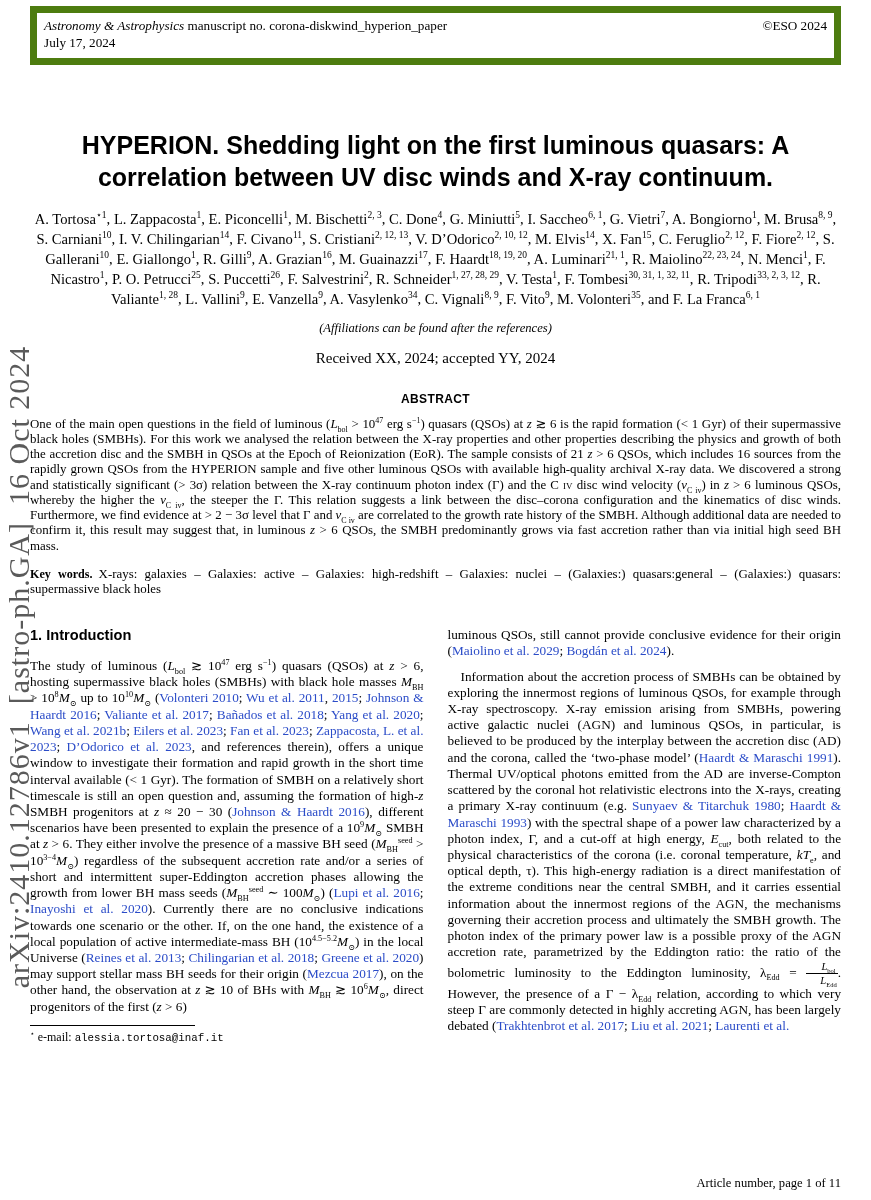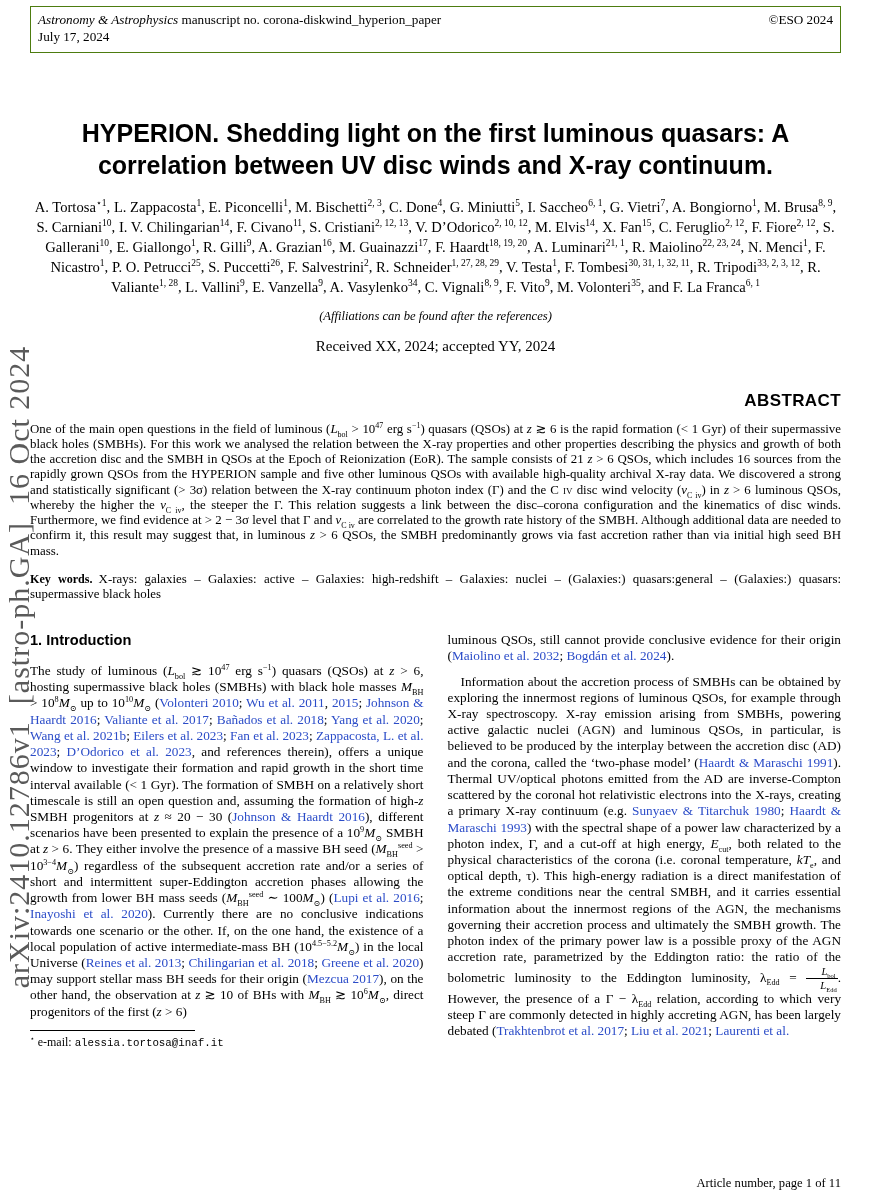--- a/index.html
+++ b/index.html
@@ -4,21 +4,21 @@
 <style>
   * { margin:0; padding:0; box-sizing:border-box; }
   html,body { background:#ffffff; }
   body {
     width:871px; height:1200px; position:relative; overflow:hidden;
     font-family:"Liberation Serif","DejaVu Serif",serif; color:#000;
   }
   .page { position:relative; width:871px; height:1200px; padding:6px 30px 0 30px; }
 
   .header-box {
-    border:1px solid #4d7c0f; display:flex; justify-content:space-between;
+    border:7px solid #4d7c0f; display:flex; justify-content:space-between;
     align-items:flex-start; padding:4px 7px 6px 7px; font-size:13.2px; line-height:1.32;
   }
   .header-journal { font-style:italic; }
 
   .arxiv-stamp {
     position:absolute; left:19px; top:667px;
     transform:translate(-50%,-50%) rotate(-90deg);
     white-space:pre; font-size:30px; letter-spacing:1px;
     color:var(--stamp,#5a5a5a);
   }
@@ -28,22 +28,22 @@
     font-size:25px; line-height:1.28; text-align:center; margin:64px auto 0 auto; max-width:740px;
   }
 
   .authors { margin-top:17px; text-align:center; font-size:14.6px; line-height:1.37; }
   .authors sup { font-size:9.5px; }
 
   .affil-note { margin-top:11px; text-align:center; font-style:italic; font-size:12.6px; }
   .received   { margin-top:14px; text-align:center; font-size:15px; }
 
   .abstract-head {
-    margin-top:36px; text-align:right; font-family:"Liberation Sans","DejaVu Sans",sans-serif;
-    font-weight:700; font-size:17px; letter-spacing:0.4px;
+    margin-top:25px; text-align:center; font-family:"Liberation Sans","DejaVu Sans",sans-serif;
+    font-weight:700; font-size:12px; letter-spacing:0.4px;
   }
   .abstract-text { margin-top:11px; font-size:12.9px; line-height:1.18; text-align:justify; }
   .keywords { margin-top:13px; font-size:12.9px; line-height:1.18; text-align:justify; }
 
   .columns { display:flex; gap:24px; margin-top:30px;justify-content:space-between; }
   .col { flex:1 1 0; font-size:13.25px; line-height:1.225; }
   .col p { text-align:justify; }
   .section-head {
     font-family:"Liberation Sans","DejaVu Sans",sans-serif; font-weight:700;
     font-size:14.6px; margin-bottom:13px;
@@ -99,20 +99,20 @@
   <div class="columns">
     <div class="col">
       <h2 class="section-head">1. Introduction</h2>
       <p>The study of luminous (<span class="seg-i">L</span><sub class="seg-sub">bol</sub> ≳ 10<sup class="seg-sup">47</sup> erg s<sup class="seg-sup">−1</sup>) quasars (QSOs) at <span class="seg-i">z</span> &gt; 6, hosting supermassive black holes (SMBHs) with black hole masses <span class="seg-i">M</span><sub class="seg-sub">BH</sub> &gt; 10<sup class="seg-sup">8</sup><span class="seg-i">M</span><sub class="seg-sub">⊙</sub> up to 10<sup class="seg-sup">10</sup><span class="seg-i">M</span><sub class="seg-sub">⊙</sub> (<span class="seg-c">Volonteri 2010</span>; <span class="seg-c">Wu et al. 2011</span>, <span class="seg-c">2015</span>; <span class="seg-c">Johnson &amp; Haardt 2016</span>; <span class="seg-c">Valiante et al. 2017</span>; <span class="seg-c">Bañados et al. 2018</span>; <span class="seg-c">Yang et al. 2020</span>; <span class="seg-c">Wang et al. 2021b</span>; <span class="seg-c">Eilers et al. 2023</span>; <span class="seg-c">Fan et al. 2023</span>; <span class="seg-c">Zappacosta, L. et al. 2023</span>; <span class="seg-c">D’Odorico et al. 2023</span>, and references therein), offers a unique window to investigate their formation and rapid growth in the short time interval available (&lt; 1 Gyr). The formation of SMBH on a relatively short timescale is still an open question and, assuming the formation of high-<span class="seg-i">z</span> SMBH progenitors at <span class="seg-i">z</span> ≈ 20 − 30 (<span class="seg-c">Johnson &amp; Haardt 2016</span>), different scenarios have been presented to explain the presence of a 10<sup class="seg-sup">9</sup><span class="seg-i">M</span><sub class="seg-sub">⊙</sub> SMBH at <span class="seg-i">z</span> &gt; 6. They either involve the presence of a massive BH seed (<span class="seg-i">M</span><sub class="seg-sub">BH</sub><sup class="seg-sup">seed</sup> &gt; 10<sup class="seg-sup">3−4</sup><span class="seg-i">M</span><sub class="seg-sub">⊙</sub>) regardless of the subsequent accretion rate and/or a series of short and intermittent super-Eddington accretion phases allowing the growth from lower BH mass seeds (<span class="seg-i">M</span><sub class="seg-sub">BH</sub><sup class="seg-sup">seed</sup> ∼ 100<span class="seg-i">M</span><sub class="seg-sub">⊙</sub>) (<span class="seg-c">Lupi et al. 2016</span>; <span class="seg-c">Inayoshi et al. 2020</span>). Currently there are no conclusive indications towards one scenario or the other. If, on the one hand, the existence of a local population of active intermediate-mass BH (10<sup class="seg-sup">4.5−5.2</sup><span class="seg-i">M</span><sub class="seg-sub">⊙</sub>) in the local Universe (<span class="seg-c">Reines et al. 2013</span>; <span class="seg-c">Chilingarian et al. 2018</span>; <span class="seg-c">Greene et al. 2020</span>) may support stellar mass BH seeds for their origin (<span class="seg-c">Mezcua 2017</span>), on the other hand, the observation at <span class="seg-i">z</span> ≳ 10 of BHs with <span class="seg-i">M</span><sub class="seg-sub">BH</sub> ≳ 10<sup class="seg-sup">6</sup><span class="seg-i">M</span><sub class="seg-sub">⊙</sub>, direct progenitors of the first (<span class="seg-i">z</span> &gt; 6)</p>
       <div class="footnote">
         <div class="fn-rule"></div>
         <p><sup class="seg-sup">⋆</sup> e-mail: <span class="seg-tt">alessia.tortosa@inaf.it</span></p>
       </div>
     </div>
     <div class="col">
-      <p>luminous QSOs, still cannot provide conclusive evidence for their origin (<span class="seg-c">Maiolino et al. 2032</span>; <span class="seg-c">Bogdán et al. 2024</span>).</p>
+      <p>luminous QSOs, still cannot provide conclusive evidence for their origin (<span class="seg-c">Maiolino et al. 2029</span>; <span class="seg-c">Bogdán et al. 2024</span>).</p>
       <p class="para-indent para-gap">Information about the accretion process of SMBHs can be obtained by exploring the innermost regions of luminous QSOs, for example through X-ray spectroscopy. X-ray emission arising from SMBHs, powering active galactic nuclei (AGN) and luminous QSOs, in particular, is believed to be produced by the interplay between the accretion disc (AD) and the corona, called the ‘two-phase model’ (<span class="seg-c">Haardt &amp; Maraschi 1991</span>). Thermal UV/optical photons emitted from the AD are inverse-Compton scattered by the coronal hot relativistic electrons into the X-rays, creating a primary X-ray continuum (e.g. <span class="seg-c">Sunyaev &amp; Titarchuk 1980</span>; <span class="seg-c">Haardt &amp; Maraschi 1993</span>) with the spectral shape of a power law characterized by a photon index, Γ, and a cut-off at high energy, <span class="seg-i">E</span><sub class="seg-sub">cut</sub>, both related to the physical characteristics of the corona (i.e. coronal temperature, <span class="seg-i">kT</span><sub class="seg-sub">e</sub>, and optical depth, τ). This high-energy radiation is a direct manifestation of the extreme conditions near the central SMBH, and it carries essential information about the innermost regions of the AGN, the mechanisms governing their accretion process and ultimately the SMBH growth. The photon index of the primary power law is a possible proxy of the AGN accretion rate, parametrized by the Eddington ratio: the ratio of the bolometric luminosity to the Eddington luminosity, λ<sub class="seg-sub">Edd</sub> = <span class="frac"><span class="num"><span class="seg-i">L</span><sub class="seg-sub">bol</sub></span><span class="den"><span class="seg-i">L</span><sub class="seg-sub">Edd</sub></span></span>. However, the presence of a Γ − λ<sub class="seg-sub">Edd</sub> relation, according to which very steep Γ are commonly detected in highly accreting AGN, has been largely debated (<span class="seg-c">Trakhtenbrot et al. 2017</span>; <span class="seg-c">Liu et al. 2021</span>; <span class="seg-c">Laurenti et al.</span></p>
     </div>
   </div>
 
   <div class="page-footer">Article number, page 1 of 11</div>
 
 </div>
 
 </body></html>

